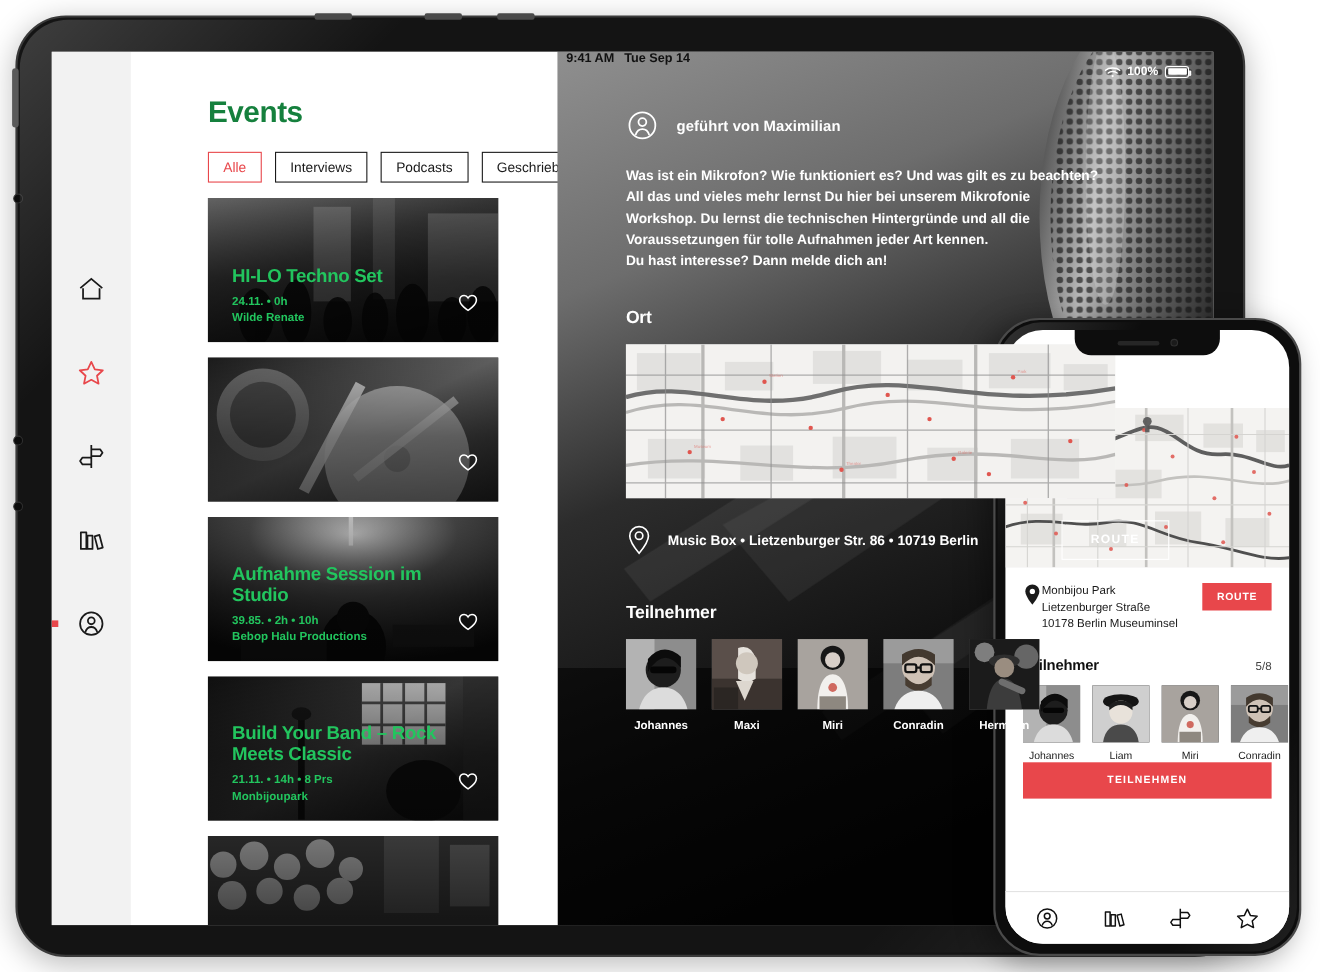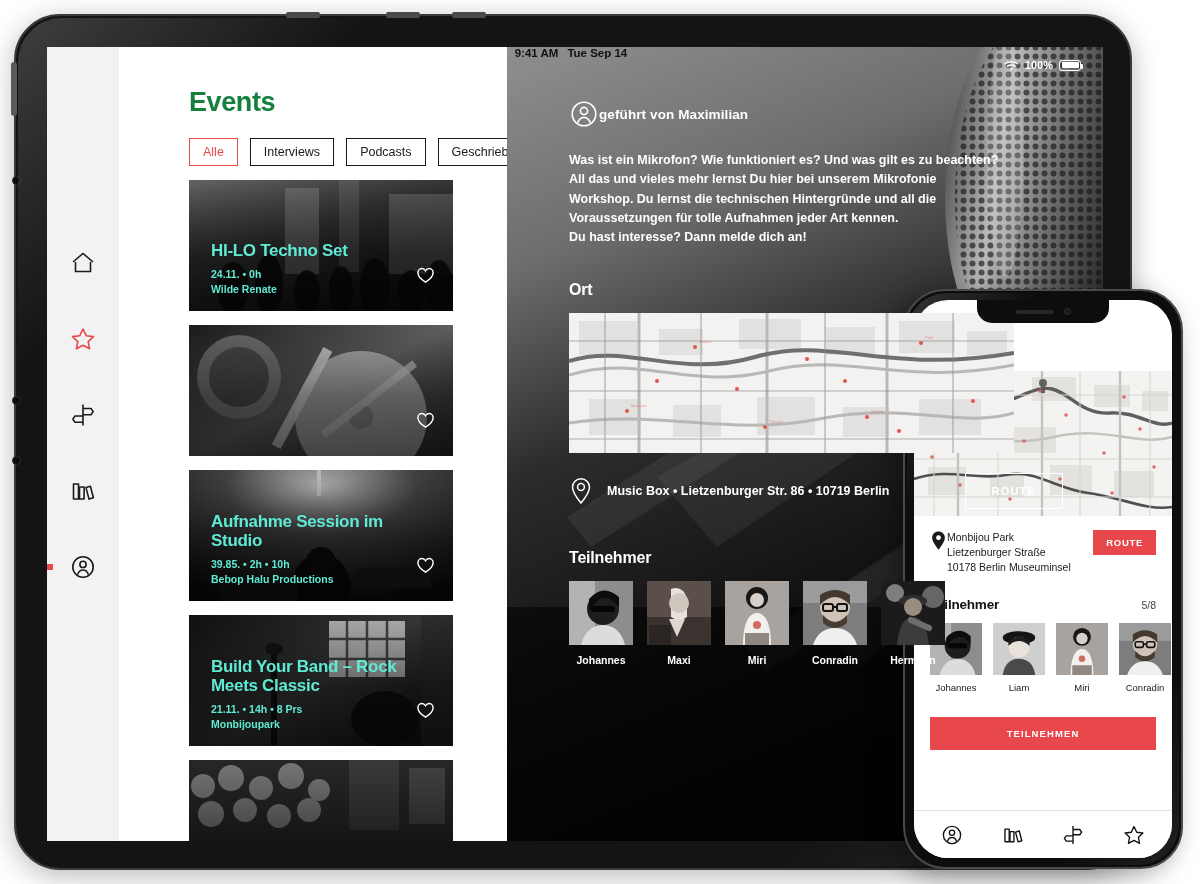--- a/index.html
+++ b/index.html
@@ -76,31 +76,31 @@
   }
   .chip.active { border-color:#e8474b; color:#e8474b; }
 
   .cards { display:flex; flex-direction:column; gap:14px; }
   .ecard {
     position:relative; width:264px; height:131px; overflow:hidden; cursor:pointer;
     background:#222;
   }
   .ecard .img { position:absolute; inset:0; }
   .ecard .shade { position:absolute; inset:0; background:linear-gradient(180deg, rgba(0,0,0,.10) 0%, rgba(0,0,0,.48) 55%, rgba(0,0,0,.62) 100%); }
-  .ecard .txt { position:absolute; left:22px; bottom:14px; right:52px; color:#5eead4;margin-top:20px; }
+  .ecard .txt { position:absolute; left:22px; bottom:14px; right:52px; color:#22c55e;margin-top:20px; }
   .ecard .etitle { font-size:17px; font-weight:700; line-height:1.12; letter-spacing:-.3px; margin-bottom:7px; }
   .ecard .emeta { font-size:10.5px; font-weight:600; line-height:1.42; }
   .heart { position:absolute; right:18px; bottom:26px; width:19px; height:19px; }
 
   
   .detail { flex:1; position:relative; background:#2e2e2e; overflow:hidden; color:#fff; }
   .detail-bg { position:absolute; inset:0; }
   .detail-scroll { position:relative; z-index:5; padding: 52px 40px 0 62px; height:100%; }
 
-  .host { display:flex; align-items:center; margin-bottom:22px; }
+  .host { display:flex; align-items:center; gap:16px; margin-bottom:22px; }
   .host-name { font-size:13.5px; font-weight:700; letter-spacing:.1px; }
   .desc { font-size:12.5px; font-weight:700; line-height:1.54; max-width:430px; margin-bottom:34px; }
   .sec-title { font-size:16px; font-weight:700; letter-spacing:-.2px; margin-bottom:14px; }
 
   .map-box { position:relative; width:445px; height:140px; overflow:hidden; background:#f4f4f4; }
   .addr-row { display:flex; align-items:center; gap:14px; margin-top:20px; }
   .addr-txt { font-size:12.5px; font-weight:700; }
   .route-btn {
     margin-left:auto; border:1.6px solid #fff; color:#fff; background:transparent;
     font-size:11px; font-weight:700; letter-spacing:1.2px; padding:11px 26px; cursor:pointer;
@@ -144,21 +144,21 @@
     margin-left:auto; background:#e8474b; color:#fff; border:none;
     font-size:9.5px; font-weight:700; letter-spacing:.7px; padding:7px 13px; cursor:pointer;
   }
   .p-att-head { display:flex; align-items:baseline; margin-top:22px; margin-bottom:11px; }
   .p-count { margin-left:auto; font-size:10.5px; font-weight:500; color:#444; }
   .p-people { display:flex; gap:11px; }
   .p-person { width:52px; flex:none; }
   .p-person .pic { width:52px; height:52px; overflow:hidden; background:#666; }
   .p-person .pname { text-align:center; font-size:9.5px; font-weight:500; margin-top:7px; color:#1a1a1a; }
   .p-cta {
-    margin-top:24px; background:#e8474b; color:#fff; border:none; width:100%;
+    background:#e8474b; color:#fff; border:none; width:100%;
     font-size:9.5px; font-weight:700; letter-spacing:1.1px; padding:11px 0; text-align:center; cursor:pointer;
   }
   .p-nav {
     position:absolute; left:0; right:0; bottom:0; height:48px; background:#fff;
     border-top:1px solid #e3e3e3; display:flex; align-items:center; justify-content:space-around; padding:0 8px;
   }
   .p-nav-item { width:34px; height:34px; display:flex; align-items:center; justify-content:center; cursor:pointer; }
 
   svg { display:block; }
 </style>

